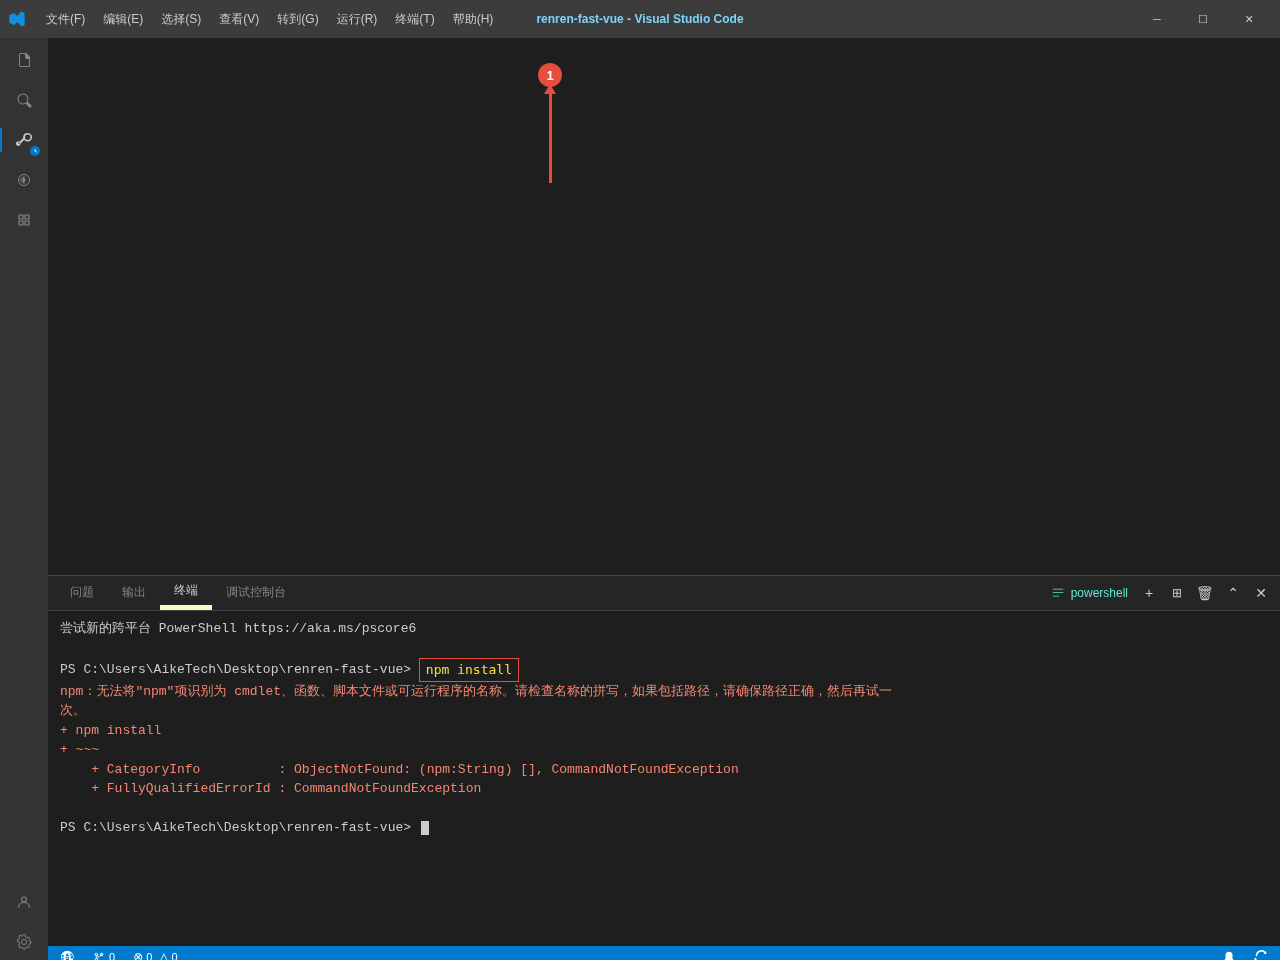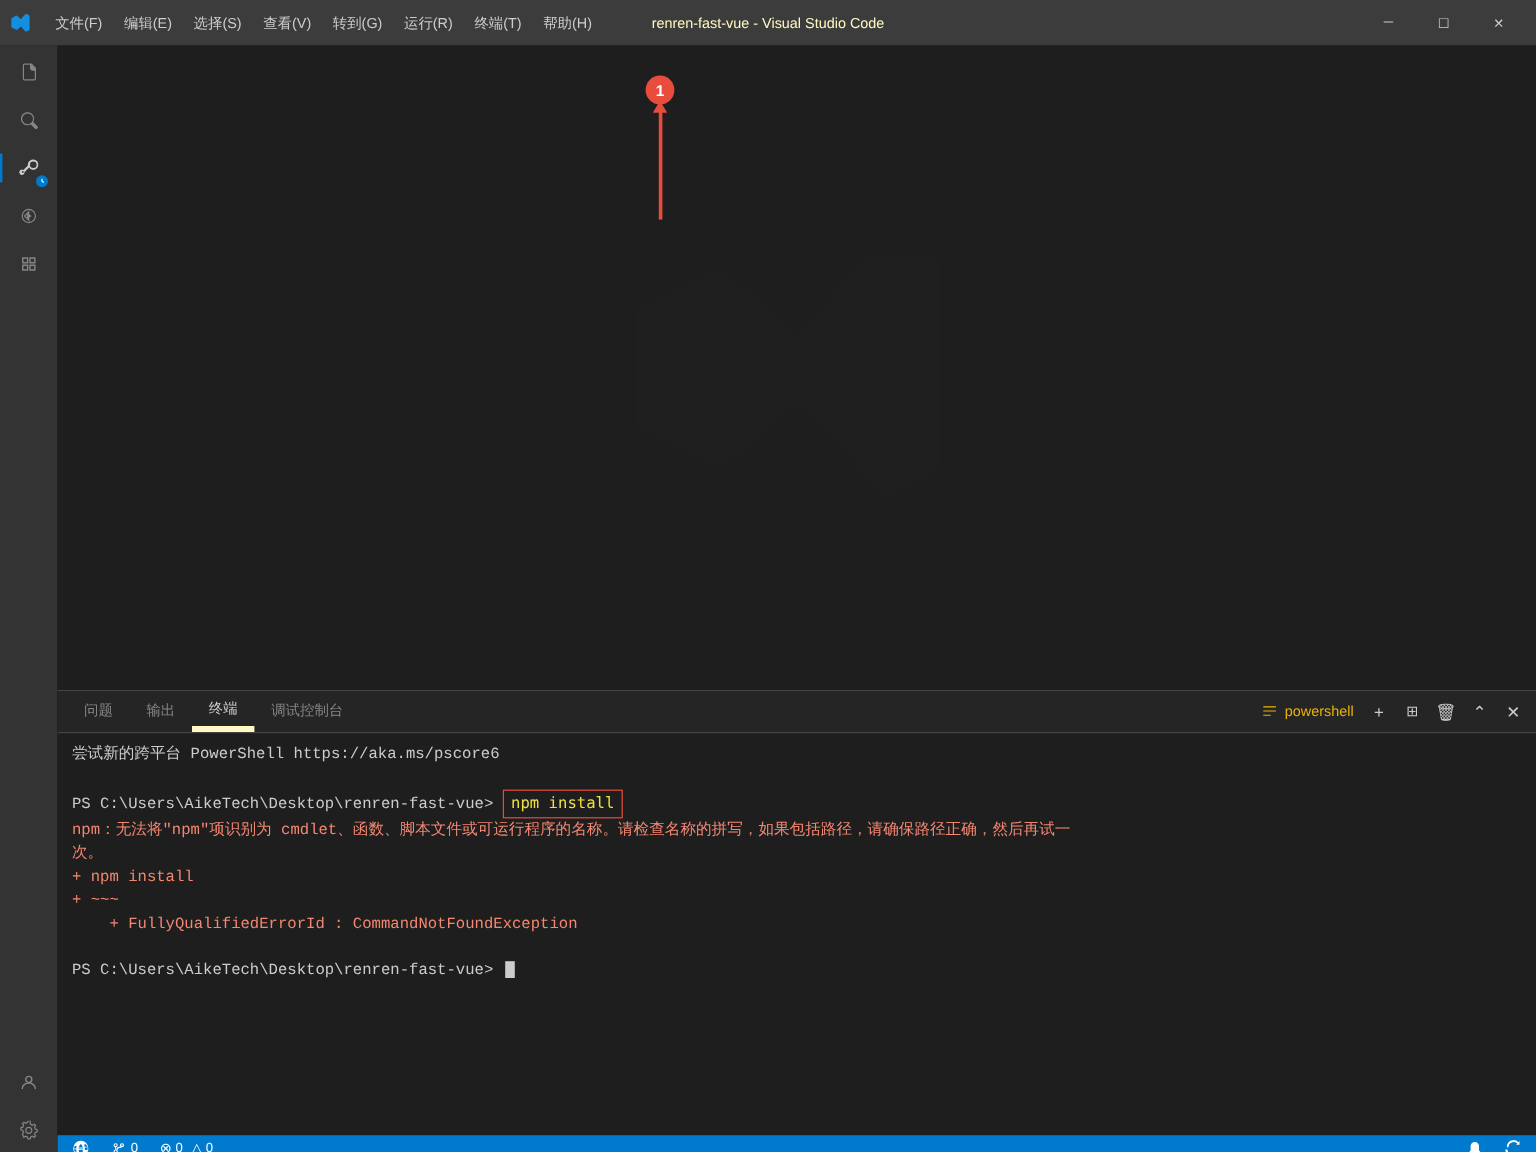--- a/index.html
+++ b/index.html
@@ -38,24 +38,25 @@
     }
     .menu-item {
       padding: 2px 8px;
       font-size: 12px;
       color: #cccccc;
       cursor: pointer;
       border-radius: 3px;
     }
     .titlebar-center {
       font-size: 12px;
-      color: #fef9c3;
+      color: #7dd3fc;
       position: absolute;
       left: 50%;
       transform: translateX(-50%);
+      font-weight: bold;
     }
     .titlebar-right {
       display: flex;
       gap: 0;
     }
     .title-btn {
       width: 46px;
       height: 30px;
       display: flex;
       align-items: center;
@@ -185,21 +186,21 @@
       cursor: pointer;
       color: #cccccc;
       font-size: 14px;
       border-radius: 3px;
     }
     .shell-selector {
       display: flex;
       align-items: center;
       gap: 2px;
       font-size: 12px;
-      color: #eab308;
+      color: #5eead4;
       cursor: pointer;
       padding: 2px 4px;
       border-radius: 3px;
     }
 
     
     .terminal-content {
       flex: 1;
       padding: 8px 12px;
       font-family: 'Consolas', 'Courier New', monospace;
@@ -379,20 +380,23 @@
         <div class="term-line term-error">
           <span>次。</span>
         </div>
         <div class="term-line term-error">
           <span>+ npm install</span>
         </div>
         <div class="term-line term-error">
           <span>+ ~~~</span>
         </div>
         <div class="term-line term-error">
+          <span>&nbsp;&nbsp;&nbsp;&nbsp;+ CategoryInfo&nbsp;&nbsp;&nbsp;&nbsp;&nbsp;&nbsp;&nbsp;&nbsp;&nbsp;&nbsp;: ObjectNotFound: (npm:String) [], CommandNotFoundException</span>
+        </div>
+        <div class="term-line term-error">
           <span>&nbsp;&nbsp;&nbsp;&nbsp;+ FullyQualifiedErrorId : CommandNotFoundException</span>
         </div>
         <div class="term-line">&nbsp;</div>
         <div class="term-line">
           <span class="term-prompt">PS C:\Users\AikeTech\Desktop\renren-fast-vue&gt;&nbsp;</span>
             <span class="term-cursor"></span>
         </div>
       </div>
     </div>
 

